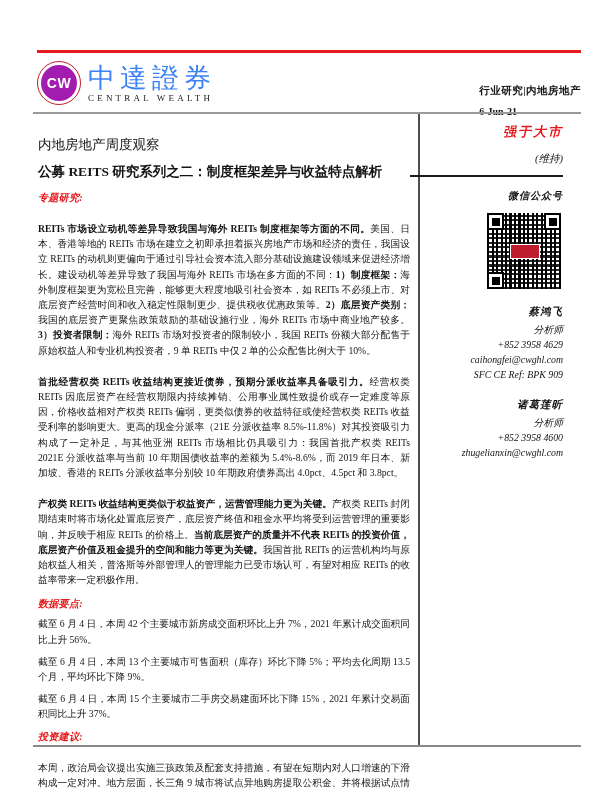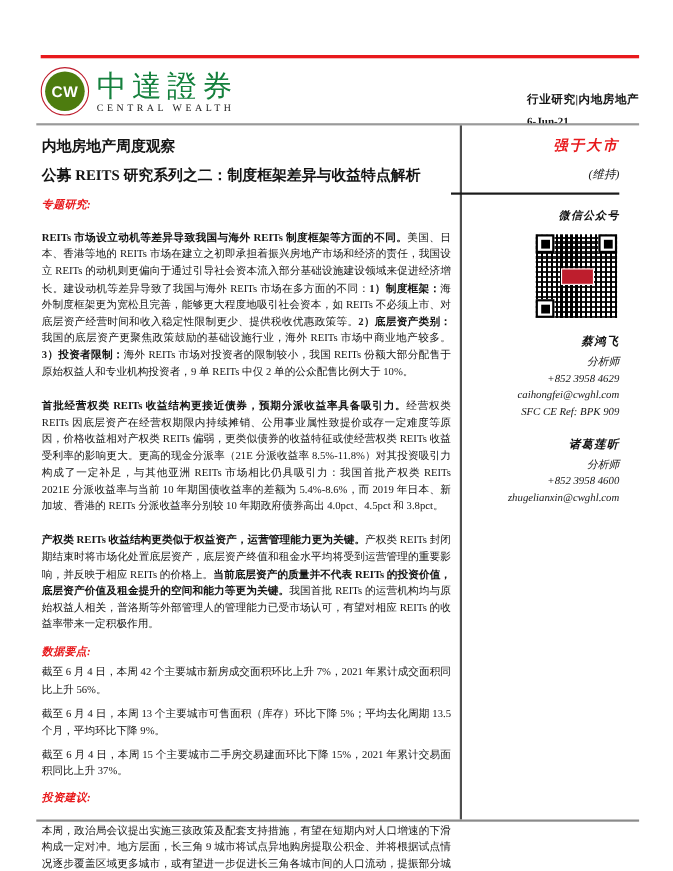--- a/index.html
+++ b/index.html
@@ -12,34 +12,34 @@
   .rule { position:absolute; }
   .rule-top-red    { left:37px;  top:50px;  width:544px; height:3px;  background:#e8191c; }
   .rule-header-gray{ left:33px;  top:112px; width:548px; height:2px;  background:#9a9a9a; }
   .rule-bottom-gray{ left:33px;  top:745px; width:548px; height:2px;  background:#8a8a8a; }
   .vdivider        { position:absolute; left:418px; top:114px; width:1.5px; height:631px; background:#4d4d4d; }
 
   
   .brand { position:absolute; left:37px; top:61px; display:flex; align-items:center; }
   .logo-ring { width:42px; height:42px; border-radius:50%; border:1.5px solid #be1e2d;
     display:flex; align-items:center; justify-content:center; background:#fff; }
-  .logo-mark { width:36px; height:36px; border-radius:50%; background:#4d7c0f; color:#fff;
+  .logo-mark { width:36px; height:36px; border-radius:50%; background:#a21caf; color:#fff;
     display:flex; align-items:center; justify-content:center;
     font-family:"Liberation Sans","DejaVu Sans",sans-serif; font-weight:bold; font-size:14px; letter-spacing:.5px; }
   .brand-text { margin-left:7px; }
-  .brand-cn { font-size:27px; letter-spacing:5px; line-height:28px; color:#15803d;text-align:center; }
+  .brand-cn { font-size:27px; letter-spacing:5px; line-height:28px; color:#3b82f6;text-align:center; }
   .brand-en { font-size:9px; letter-spacing:3.2px; margin-top:1px; color:#1a1a1a; }
 
   .header-meta { position:absolute; right:31px; top:84px; font-weight:bold; }
   .category { font-size:10.5px; letter-spacing:.5px; }
   .date { font-size:10px; margin-top:8px; }
 
   
   .main-col { position:absolute; left:38px; top:119px; width:372px; }
-  .title-1 { font-size:13.5px; font-weight:bold; margin:4px 0 5px; line-height:20px; }
+  .title-1 { font-size:13.5px; font-weight:normal; margin:16px 0 5px; line-height:20px; }
   .title-2 { font-size:13.5px; font-weight:bold; margin:0 0 6px; line-height:23px; }
   .sec-heading { color:#e8191c; font-weight:bold; font-style:italic; font-size:10px;
     margin:8px 0 5px; letter-spacing:.3px; }
   p.body { font-size:9.7px; line-height:15.2px; text-align:justify; margin:16px 0 10px; }
   p.body.tight { margin:0 0 7px; }
   .b { font-weight:bold; }
 
   
   .side-col { position:absolute; left:410px; top:123px; width:153px; text-align:right;font-style:italic; }
   .rating { color:#e8191c; font-weight:bold; font-size:13px; letter-spacing:2px; }

